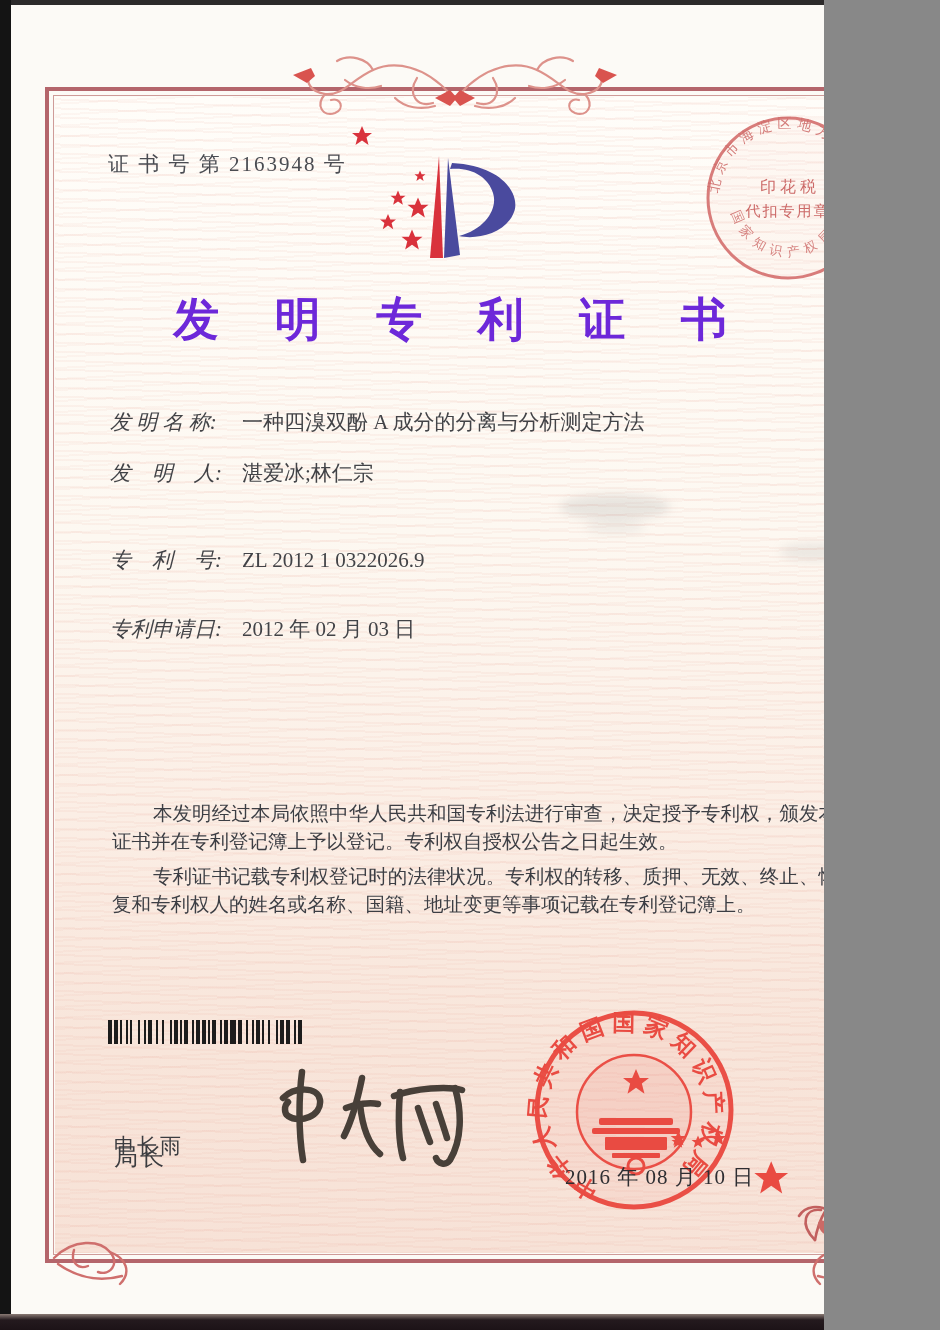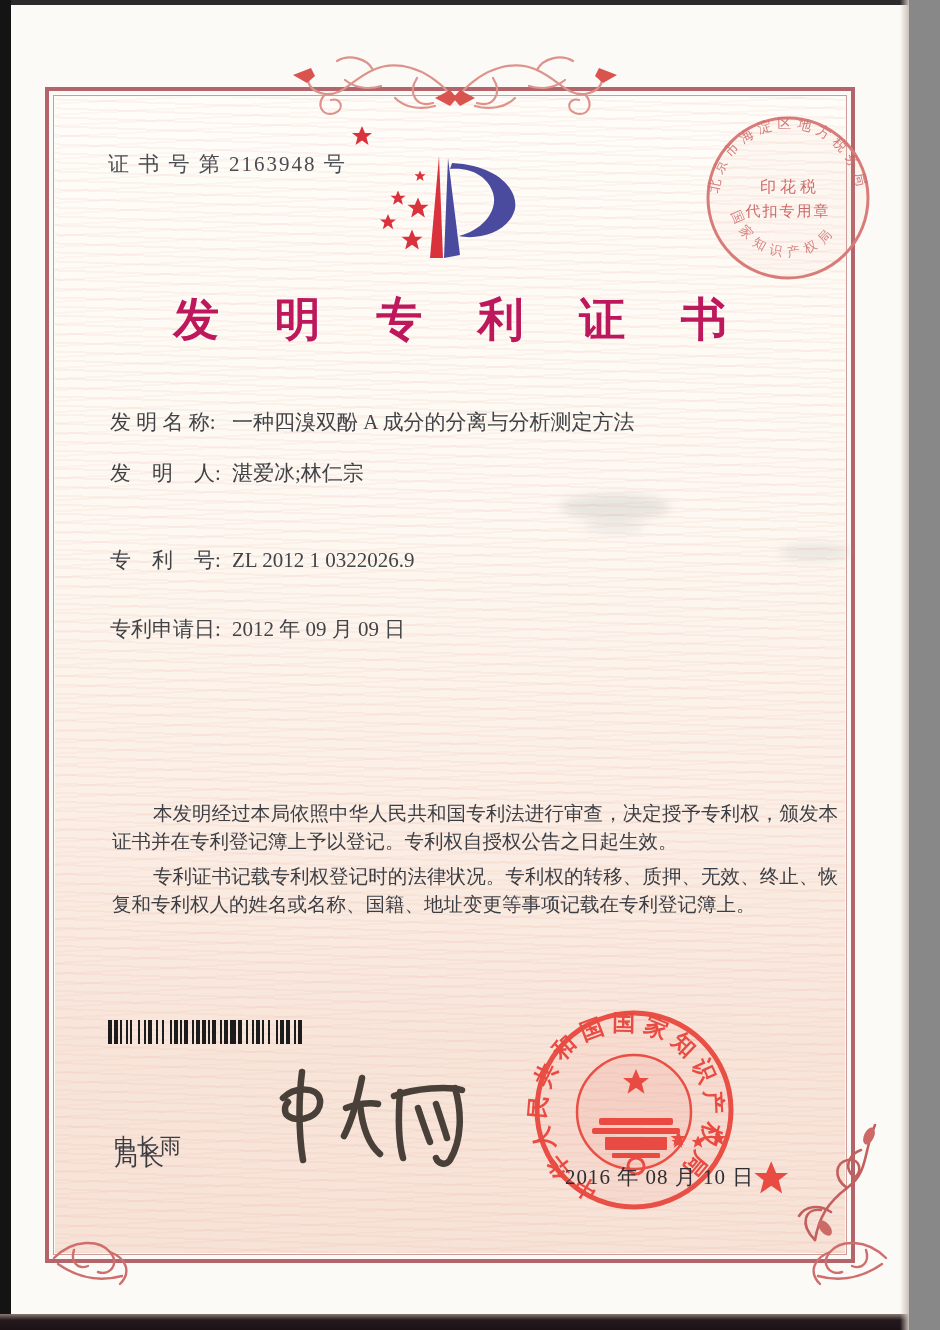--- a/index.html
+++ b/index.html
@@ -1,17 +1,17 @@
 <!DOCTYPE html>
 <html><head>
 <meta charset="utf-8">
 <style>
   html,body{margin:0;padding:0;background:#888;}
   .page{
-    position:relative; width:909px; height:1330px; overflow:hidden;
+    position:relative; width:824px; height:1330px; overflow:hidden;
     background:#fcfaf6;
     font-family:"Liberation Serif","DejaVu Serif",serif;
     color:#3f4044;
   }
   
   .scan-top{position:absolute;left:0;top:0;width:100%;height:5px;background:#2c2a2a;z-index:6;}
   .scan-left{position:absolute;left:0;top:0;width:11px;height:100%;background:#141414;z-index:6;}
   .scan-bottom{position:absolute;left:0;top:1314px;width:100%;height:16px;background:linear-gradient(180deg,#8a7a74 0,#241a1e 6px,#1c1317 100%);z-index:6;}
   .scan-right{position:absolute;left:900px;top:0;width:40px;height:1330px;z-index:6;
     background:linear-gradient(90deg,rgba(231,222,216,0) 0,#cabfb9 9px,#6b4e55 16px,#4a333b 26px,#2a1b22 100%);}
@@ -22,24 +22,24 @@
     background:
       repeating-linear-gradient(2deg, rgba(231,160,145,0.10) 0 2px, rgba(0,0,0,0) 2px 9px),
       repeating-linear-gradient(-3deg, rgba(231,160,145,0.08) 0 2px, rgba(0,0,0,0) 2px 11px),
       linear-gradient(180deg,#fffdf9 0%,#fdf8f1 38%,#fbeee5 62%,#f8e5da 82%,#f7e2d7 100%);
   }
   .smudge{position:absolute;border-radius:50%;filter:blur(5px);z-index:2;}
   
   .abs{position:absolute;z-index:3;}
   .cert-no{left:108px;top:150px;font-size:21px;letter-spacing:2px;color:#4a4c52;}
   .title{left:45px;top:289px;width:810px;text-align:center;font-size:46px;font-weight:bold;
-         letter-spacing:22px;padding-left:11px;color:#be185d;}
+         letter-spacing:22px;padding-left:11px;color:#6d28d9;}
   .field{left:110px;font-size:21px;color:#424347;white-space:nowrap;}
-  .field .lbl{display:inline-block;width:120px;white-space:pre;}
-  .field .val{margin-left:2px;}
+  .field .lbl{display:inline-block;width:120px;white-space:pre;font-style:italic;}
+  .field .val{margin-left:12px;}
   .f0{top:408px;} .f1{top:459px;} .f2{top:546px;} .f3{top:615px;} .f4{top:681px;} .f5{top:747px;}
   .body-text{left:104px;top:792px;width:742px;font-size:19.5px;line-height:27.5px;
              text-align:justify;color:#3c3e44;}
   .body-text p{margin:8px;text-indent:2.1em;}
   .barcode{left:108px;top:1020px;width:242px;height:24px;overflow:hidden;white-space:nowrap;font-size:0;}
   .barcode span{display:inline-block;height:100%;vertical-align:top;}
   .director-label{left:114px;top:1095px;font-size:24px;letter-spacing:2px;color:#3b3c40;margin-top:46px;}
   .director-name{left:114px;top:1132px;font-size:21px;letter-spacing:2px;color:#3b3c40;}
   .seal-date{left:565px;top:1163px;font-size:21px;letter-spacing:1px;color:#2e2e32;z-index:4;}
   .footer{left:45px;top:1224px;width:810px;text-align:center;font-size:19px;letter-spacing:2px;color:#4a4c52;}
@@ -148,21 +148,21 @@
   <div class="abs field f0">
     <span class="lbl">发 明 名 称: </span><span class="val">一种四溴双酚 A 成分的分离与分析测定方法</span>
   </div>
   <div class="abs field f1">
     <span class="lbl">发　明　人: </span><span class="val">湛爱冰;林仁宗</span>
   </div>
   <div class="abs field f2">
     <span class="lbl">专　利　号: </span><span class="val">ZL 2012 1 0322026.9</span>
   </div>
   <div class="abs field f3">
-    <span class="lbl">专利申请日: </span><span class="val">2012 年 09 月 09 日</span>
+    <span class="lbl">专利申请日: </span><span class="val">2012 年 02 月 03 日</span>
   </div>
 
   <div class="abs body-text">
     <p>本发明经过本局依照中华人民共和国专利法进行审查，决定授予专利权，颁发本证书并在专利登记簿上予以登记。专利权自授权公告之日起生效。</p>
     <p>专利证书记载专利权登记时的法律状况。专利权的转移、质押、无效、终止、恢复和专利权人的姓名或名称、国籍、地址变更等事项记载在专利登记簿上。</p>
   </div>
 
   <div class="abs barcode" id="barcode"><span style="width: 4px; background: rgb(28, 28, 28);"></span><span style="width: 2px; background: transparent;"></span><span style="width: 4px; background: rgb(28, 28, 28);"></span><span style="width: 2px; background: transparent;"></span><span style="width: 2px; background: rgb(28, 28, 28);"></span><span style="width: 4px; background: transparent;"></span><span style="width: 2px; background: rgb(28, 28, 28);"></span><span style="width: 2px; background: transparent;"></span><span style="width: 2px; background: rgb(28, 28, 28);"></span><span style="width: 6px; background: transparent;"></span><span style="width: 2px; background: rgb(28, 28, 28);"></span><span style="width: 4px; background: transparent;"></span><span style="width: 2px; background: rgb(28, 28, 28);"></span><span style="width: 2px; background: transparent;"></span><span style="width: 4px; background: rgb(28, 28, 28);"></span><span style="width: 4px; background: transparent;"></span><span style="width: 2px; background: rgb(28, 28, 28);"></span><span style="width: 4px; background: transparent;"></span><span style="width: 2px; background: rgb(28, 28, 28);"></span><span style="width: 6px; background: transparent;"></span><span style="width: 2px; background: rgb(28, 28, 28);"></span><span style="width: 2px; background: transparent;"></span><span style="width: 4px; background: rgb(28, 28, 28);"></span><span style="width: 2px; background: transparent;"></span><span style="width: 2px; background: rgb(28, 28, 28);"></span><span style="width: 2px; background: transparent;"></span><span style="width: 4px; background: rgb(28, 28, 28);"></span><span style="width: 4px; background: transparent;"></span><span style="width: 2px; background: rgb(28, 28, 28);"></span><span style="width: 2px; background: transparent;"></span><span style="width: 4px; background: rgb(28, 28, 28);"></span><span style="width: 2px; background: transparent;"></span><span style="width: 4px; background: rgb(28, 28, 28);"></span><span style="width: 2px; background: transparent;"></span><span style="width: 2px; background: rgb(28, 28, 28);"></span><span style="width: 2px; background: transparent;"></span><span style="width: 4px; background: rgb(28, 28, 28);"></span><span style="width: 4px; background: transparent;"></span><span style="width: 2px; background: rgb(28, 28, 28);"></span><span style="width: 2px; background: transparent;"></span><span style="width: 4px; background: rgb(28, 28, 28);"></span><span style="width: 2px; background: transparent;"></span><span style="width: 6px; background: rgb(28, 28, 28);"></span><span style="width: 2px; background: transparent;"></span><span style="width: 4px; background: rgb(28, 28, 28);"></span><span style="width: 4px; background: transparent;"></span><span style="width: 2px; background: rgb(28, 28, 28);"></span><span style="width: 4px; background: transparent;"></span><span style="width: 2px; background: rgb(28, 28, 28);"></span><span style="width: 2px; background: transparent;"></span><span style="width: 4px; background: rgb(28, 28, 28);"></span><span style="width: 2px; background: transparent;"></span><span style="width: 2px; background: rgb(28, 28, 28);"></span><span style="width: 4px; background: transparent;"></span><span style="width: 2px; background: rgb(28, 28, 28);"></span><span style="width: 6px; background: transparent;"></span><span style="width: 2px; background: rgb(28, 28, 28);"></span><span style="width: 2px; background: transparent;"></span><span style="width: 4px; background: rgb(28, 28, 28);"></span><span style="width: 2px; background: transparent;"></span><span style="width: 4px; background: rgb(28, 28, 28);"></span><span style="width: 4px; background: transparent;"></span><span style="width: 2px; background: rgb(28, 28, 28);"></span><span style="width: 2px; background: transparent;"></span><span style="width: 4px; background: rgb(28, 28, 28);"></span><span style="width: 2px; background: transparent;"></span></div>
 
   <div class="abs director-label">局长</div>

